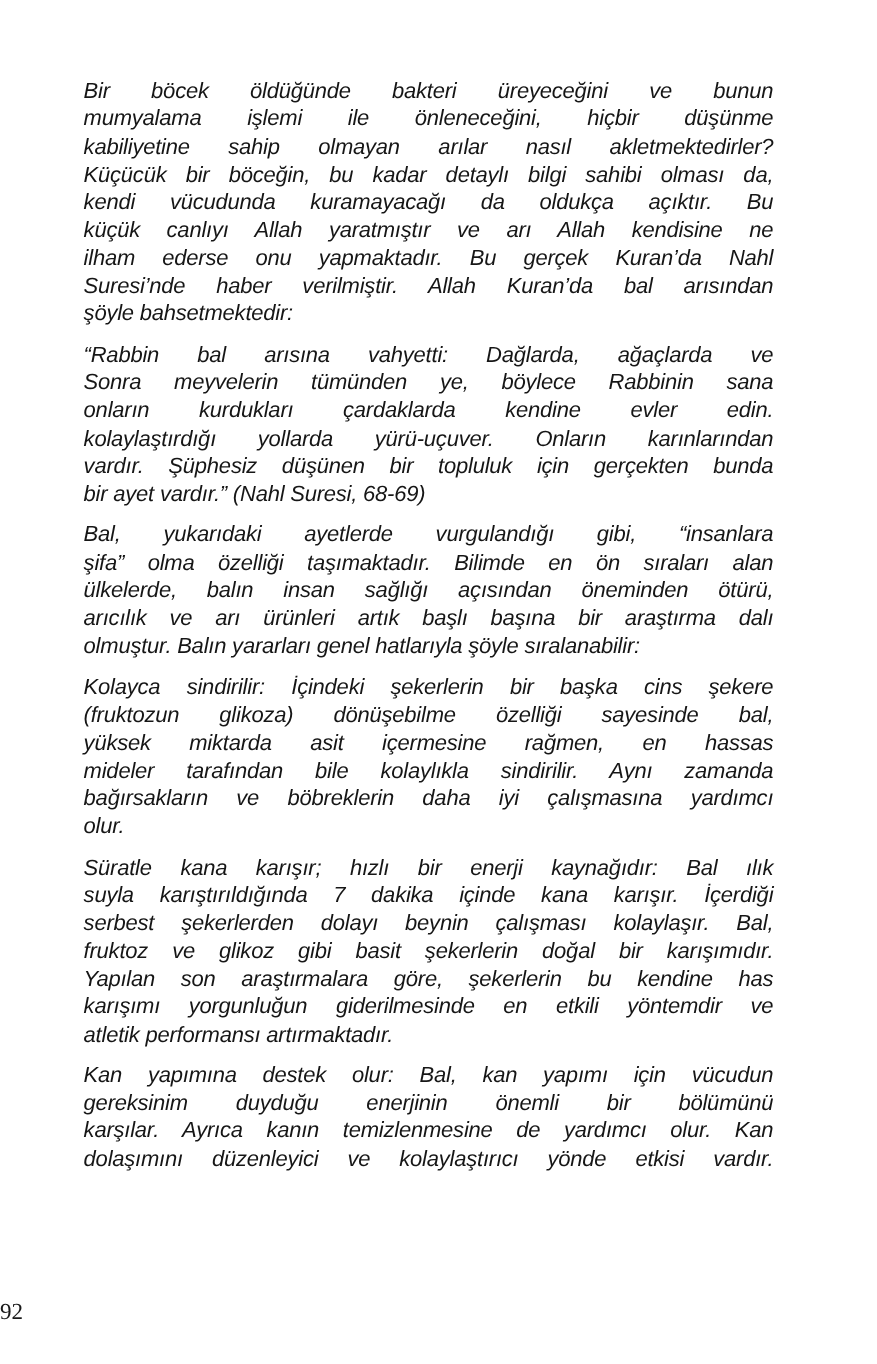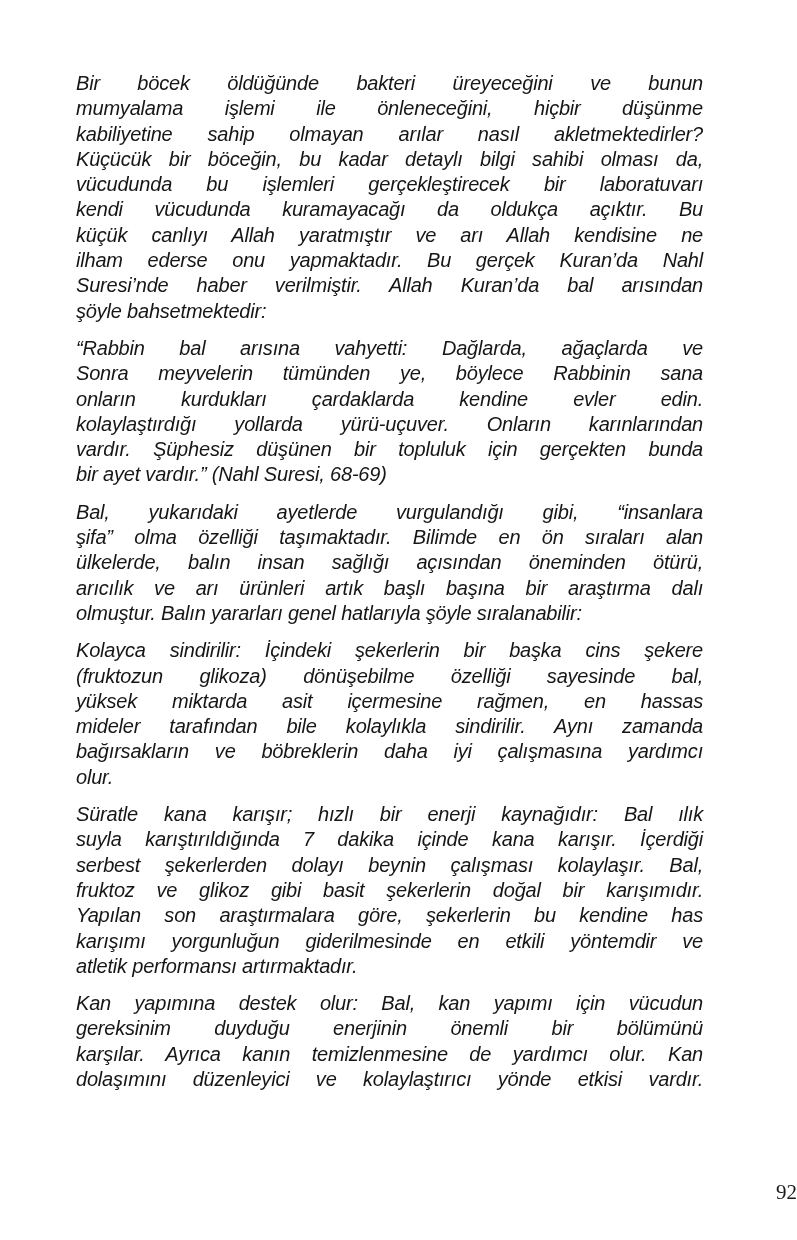--- a/index.html
+++ b/index.html
@@ -42,38 +42,37 @@
     text-align-last: justify;
   }
   .text-line.last-line {
     text-align-last: left;
   }
   .page-number {
     position: absolute;
     left: 0;
     top: 1180px;
     width: 797px;
-    text-align: right;
+    text-align: left;
     font-family: "Liberation Serif", "DejaVu Serif", serif;
     font-style: normal;
     font-size: 21px;
     color: #1a1a1a;
   }
 </style>
 </head>
 <body>
 
 <div class="page">
   <div class="text-block" id="text-block">
       <div class="paragraph">
         <div class="text-line">Bir böcek öldüğünde bakteri üreyeceğini ve bunun</div>
         <div class="text-line">mumyalama işlemi ile önleneceğini, hiçbir düşünme</div>
         <div class="text-line">kabiliyetine sahip olmayan arılar nasıl akletmektedirler?</div>
         <div class="text-line">Küçücük bir böceğin, bu kadar detaylı bilgi sahibi olması da,</div>
-        <div class="text-line">vücudunda bu işlemleri gerçekleştirecek bir laboratuvarı</div>
         <div class="text-line">kendi vücudunda kuramayacağı da oldukça açıktır. Bu</div>
         <div class="text-line">küçük canlıyı Allah yaratmıştır ve arı Allah kendisine ne</div>
         <div class="text-line">ilham ederse onu yapmaktadır. Bu gerçek Kuran’da Nahl</div>
         <div class="text-line">Suresi’nde haber verilmiştir. Allah Kuran’da bal arısından</div>
         <div class="text-line last-line">şöyle bahsetmektedir:</div>
       </div>
       <div class="paragraph">
         <div class="text-line">“Rabbin bal arısına vahyetti: Dağlarda, ağaçlarda ve</div>
         <div class="text-line">Sonra meyvelerin tümünden ye, böylece Rabbinin sana</div>
         <div class="text-line">onların kurdukları çardaklarda kendine evler edin.</div>

